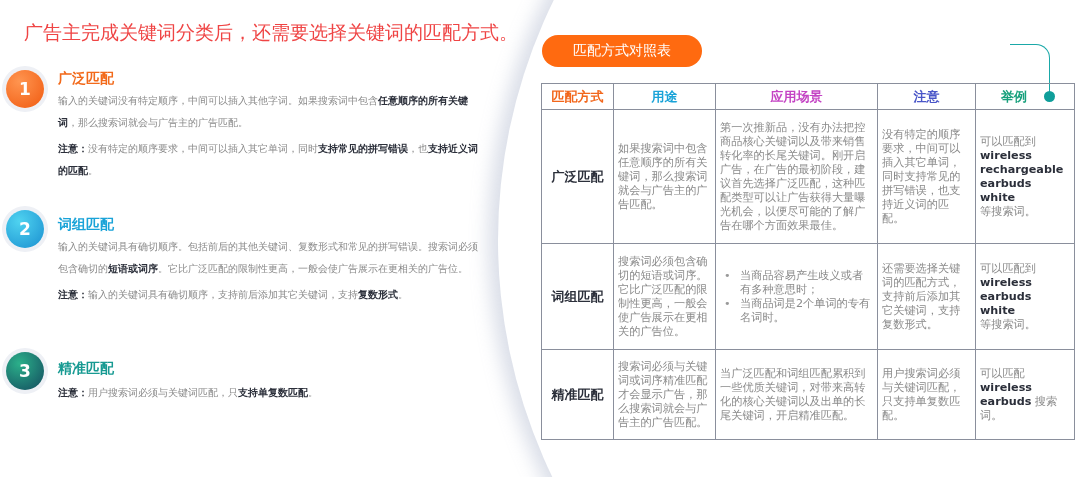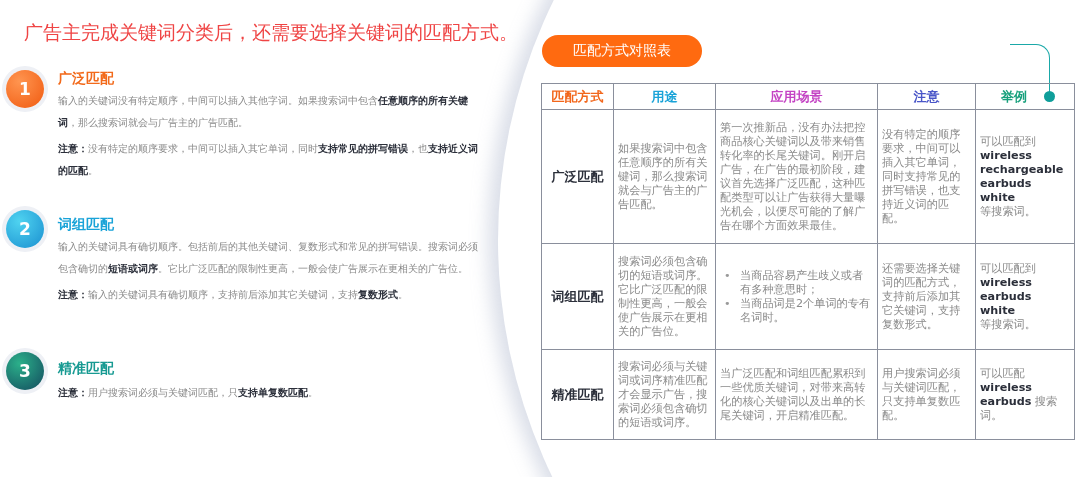--- a/index.html
+++ b/index.html
@@ -121,21 +121,21 @@
         <ul class="bul">
           <li>当商品容易产生歧义或者有多种意思时；</li>
           <li>当商品词是2个单词的专有名词时。</li>
         </ul>
       </td>
       <td class="cell">还需要选择关键词的匹配方式，支持前后添加其它关键词，支持复数形式。</td>
       <td class="cell"><span>可以匹配到</span><br><b>wireless earbuds white</b><br><span>等搜索词。</span></td>
     </tr>
     <tr style="height:90px;">
       <td class="rowhead">精准匹配</td>
-      <td class="cell">搜索词必须与关键词或词序精准匹配才会显示广告，搜索词必须包含确切的短语或词序。</td>
+      <td class="cell">搜索词必须与关键词或词序精准匹配才会显示广告，那么搜索词就会与广告主的广告匹配。</td>
       <td class="cell">当广泛匹配和词组匹配累积到一些优质关键词，对带来高转化的核心关键词以及出单的长尾关键词，开启精准匹配。</td>
       <td class="cell">用户搜索词必须与关键词匹配，只支持单复数匹配。</td>
       <td class="cell"><span>可以匹配</span><br><b>wireless earbuds</b><span> 搜索词。</span></td>
     </tr>
   </tbody>
     </table>
   <div class="dot"></div>
 </div>
 
 </body></html>

